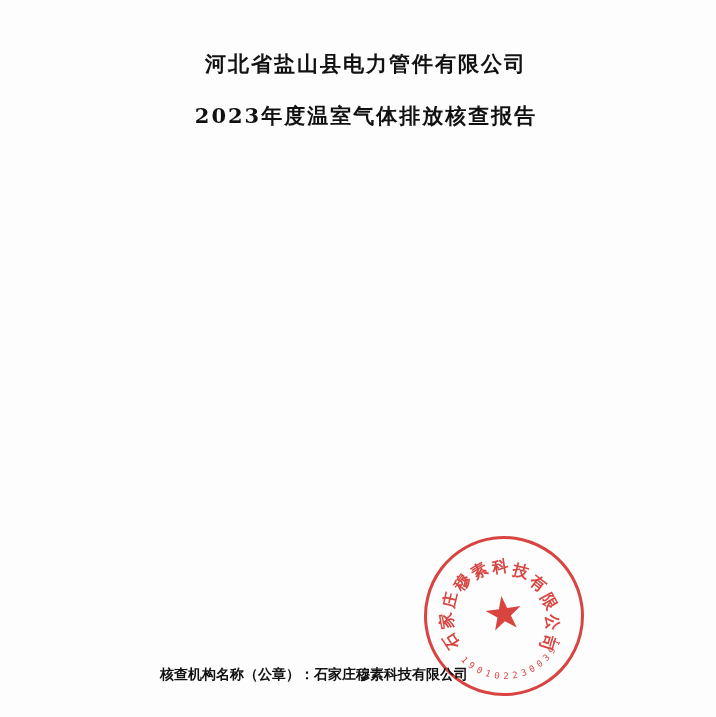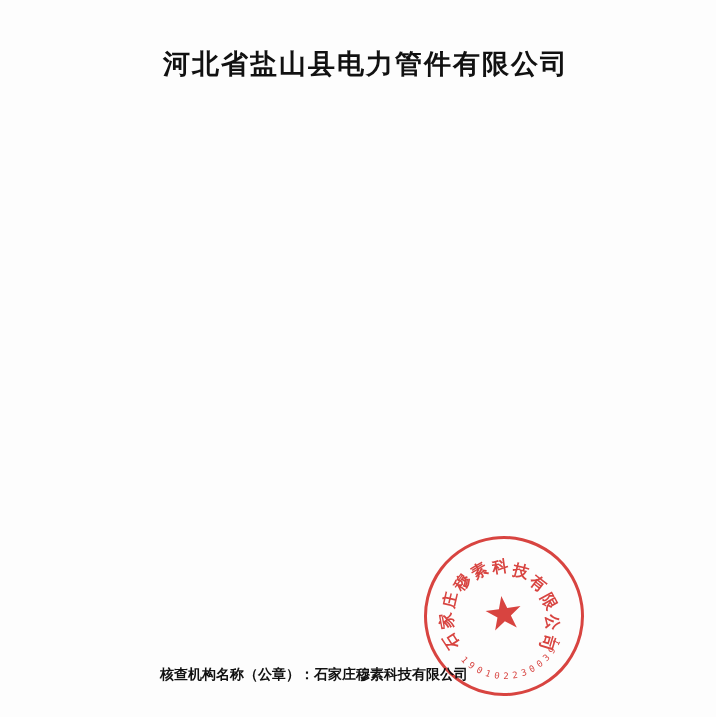--- a/index.html
+++ b/index.html
@@ -25,21 +25,21 @@
   .title-block {
     position: absolute;
     top: 38px;
     left: 0;
     width: 716px;
     text-align: center;
   }
   .title-line {
     font-family: "DejaVu Serif", "Liberation Serif", serif;
     font-weight: bold;
-    font-size: 27px;
+    font-size: 21px;
     letter-spacing: 2px;
     line-height: 52px;
     color: #111111;
     white-space: nowrap;
     margin-left: 16px;
   }
   .footer-block {
     position: absolute;
     left: 160px;
     bottom: 24px;
@@ -126,20 +126,21 @@
     margin-top: 52px;
   }
 </style>
 </head>
 <body>
 
 <div class="page">
 
   <div class="title-block">
     <div class="title-line">河北省盐山县电力管件有限公司</div>
+    <div class="title-line">2023年度温室气体排放核查报告</div>
   </div>
 
   <div class="seal">
     <div class="seal-inner"></div>
     <div class="seal-arc-text" id="sealArc">
         <span style="transform: rotate(-115deg);">石</span>
         <span style="transform: rotate(-92deg);">家</span>
         <span style="transform: rotate(-69deg);">庄</span>
         <span style="transform: rotate(-46deg);">穆</span>
         <span style="transform: rotate(-23deg);">素</span>

